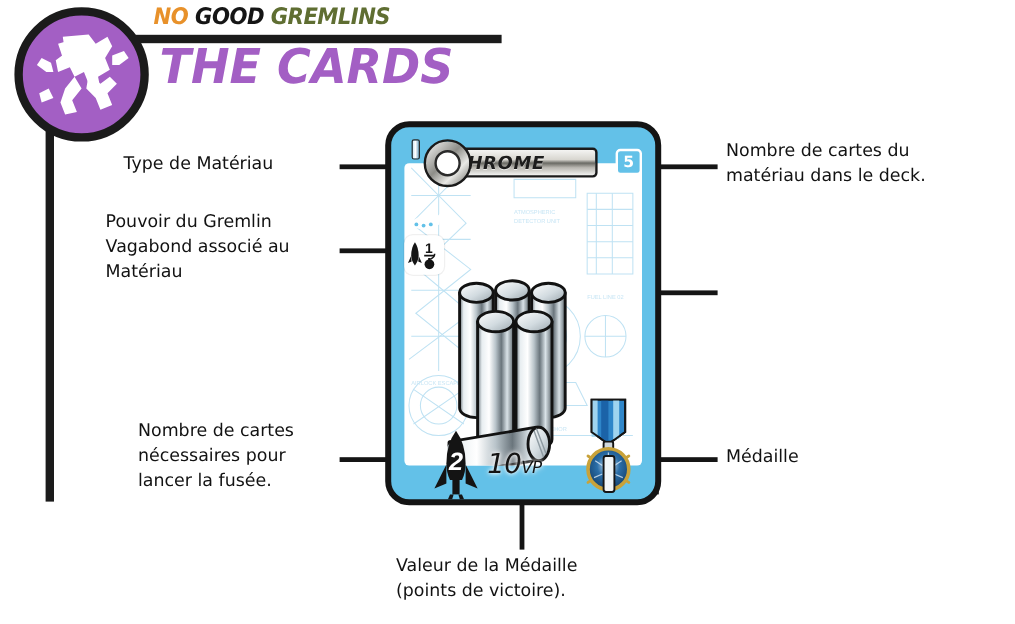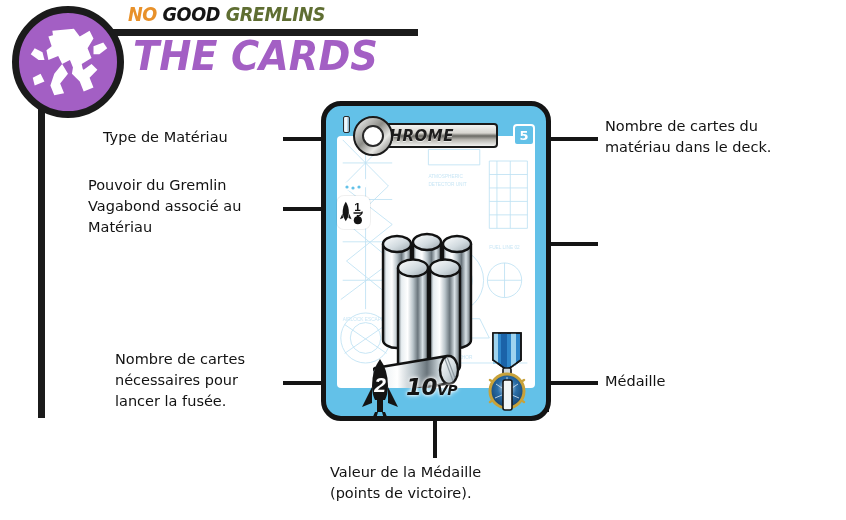--- a/index.html
+++ b/index.html
@@ -162,21 +162,21 @@
   }
 
   
   .ingots{position:absolute;left:36px;top:82px;width:130px;height:190px;z-index:8;}
 
   
   .rocket-badge{position:absolute;left:32px;bottom:-4px;width:44px;height:62px;z-index:13;}
   .vp{
     position:absolute;left:80px;bottom:16px;
     font-family:"DejaVu Sans", sans-serif;
-    font-weight:bold;font-style:italic;
+    font-weight:normal;font-style:italic;
     font-size:23px;color:#141414;
     letter-spacing:-0.5px;
     text-shadow:0 0 3px #fff, 0 0 5px #fff;
     z-index:13;white-space:nowrap;
   }
   .vp .sfx{font-size:14px;}
   .medal{position:absolute;right:10px;bottom:4px;width:58px;height:82px;z-index:13;}
 </style>
 </head>
 <body>

